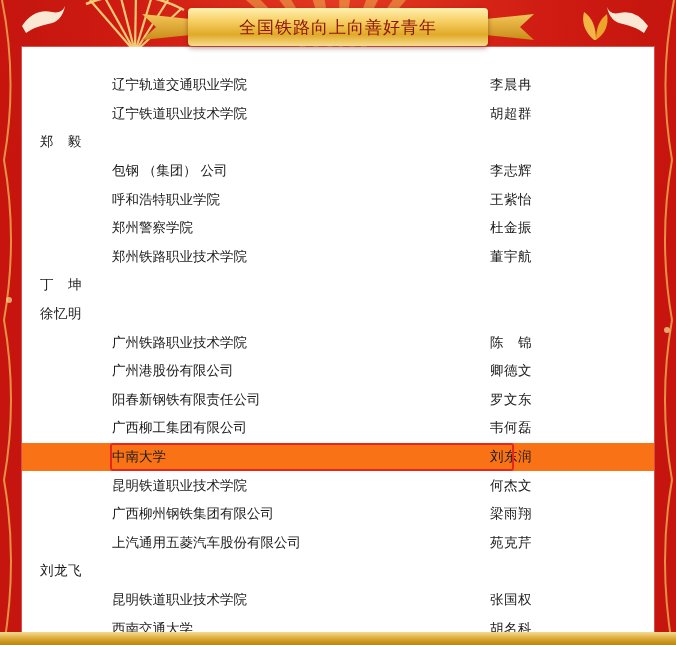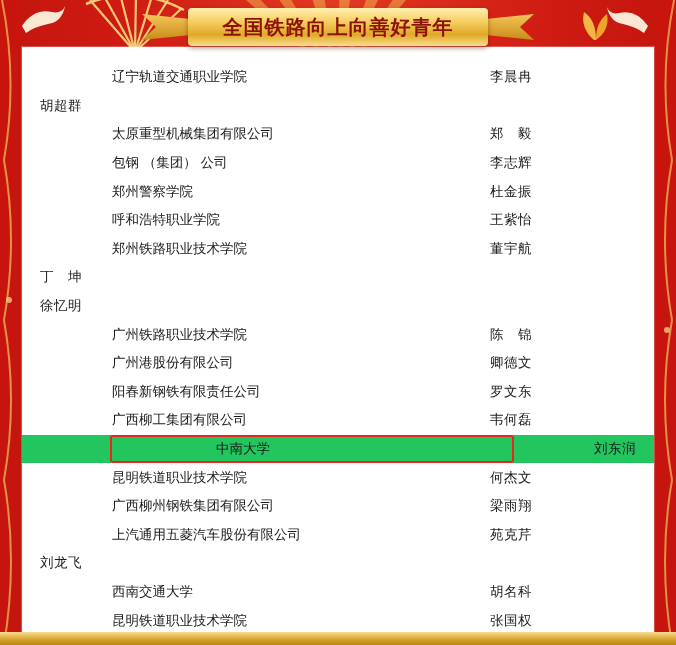--- a/index.html
+++ b/index.html
@@ -56,22 +56,22 @@
     height: 38px;
     border-radius: 4px;
     background: linear-gradient(180deg, #fff0b0 0%, #f6cf63 35%, #e0a928 70%, #f7dd8c 100%);
     box-shadow: 0 2px 5px rgba(90, 10, 5, .45);
     display: flex;
     align-items: center;
     justify-content: center;
     z-index: 6;
   }
   .banner-text {
-    font-size: 20px;
-    font-weight: bold;
+    font-size: 17px;
+    font-weight: normal;
     color: #8d1208;
     letter-spacing: 1px;
     white-space: nowrap;
   }
   .banner-wing {
     position: absolute;
     top: 14px;
     width: 58px;
     height: 26px;
     background: linear-gradient(180deg, #f3c659, #c98c17);
@@ -95,20 +95,21 @@
     top: 47px;
     width: 632px;
     height: 585px;
     background: #ffffff;
     box-shadow: 0 0 0 1px rgba(255,255,255,.25);
     overflow: hidden;
   }
 
   .list {
     padding: 16px 0 0 0;
+    margin-top: 8px;
   }
 
   .row {
     position: relative;
     display: flex;
     align-items: center;
     height: 28.6px;
     padding: 0 0 0 0;
     font-size: 13.5px;
     color: #1a1a1a;
@@ -121,22 +122,21 @@
     overflow: hidden;
   }
   .row .person {
     flex: 0 0 auto;
     width: 78px;
     text-align: center;
     letter-spacing: 0.5px;
   }
 
   .row.highlight {
-    background: #22c55e;
-    justify-content: flex-end;
+    background: #f97316;
   }
   .row.highlight .hl-box {
     position: absolute;
     left: 88px;
     right: 140px;
     top: 0px;
     bottom: 0px;
     border: 2px solid #e8261b;
     border-radius: 3px;
     pointer-events: none;
@@ -215,37 +215,37 @@
     <span class="banner-text">全国铁路向上向善好青年</span>
   </div>
 
   <div class="sheet">
     <div class="list" id="awardee-list">
         <div class="row">
           <span class="org">辽宁轨道交通职业学院</span>
           <span class="person">李晨冉</span>
         </div>
         <div class="row">
+          <span class="org">辽宁铁道职业技术学院</span>
           <span class="person">胡超群</span>
         </div>
         <div class="row">
-          <span class="org">太原重型机械集团有限公司</span>
           <span class="person">郑　毅</span>
         </div>
         <div class="row">
           <span class="org">包钢 （集团） 公司</span>
           <span class="person">李志辉</span>
         </div>
         <div class="row">
+          <span class="org">呼和浩特职业学院</span>
+          <span class="person">王紫怡</span>
+        </div>
+        <div class="row">
           <span class="org">郑州警察学院</span>
           <span class="person">杜金振</span>
-        </div>
-        <div class="row">
-          <span class="org">呼和浩特职业学院</span>
-          <span class="person">王紫怡</span>
         </div>
         <div class="row">
           <span class="org">郑州铁路职业技术学院</span>
           <span class="person">董宇航</span>
         </div>
         <div class="row">
           <span class="person">丁　坤</span>
         </div>
         <div class="row">
           <span class="person">徐忆明</span>
@@ -280,24 +280,24 @@
           <span class="person">梁雨翔</span>
         </div>
         <div class="row">
           <span class="org">上汽通用五菱汽车股份有限公司</span>
           <span class="person">苑克芹</span>
         </div>
         <div class="row">
           <span class="person">刘龙飞</span>
         </div>
         <div class="row">
+          <span class="org">昆明铁道职业技术学院</span>
+          <span class="person">张国权</span>
+        </div>
+        <div class="row">
           <span class="org">西南交通大学</span>
           <span class="person">胡名科</span>
         </div>
-        <div class="row">
-          <span class="org">昆明铁道职业技术学院</span>
-          <span class="person">张国权</span>
-        </div>
       </div>
   </div>
 
   <div class="bottom-bar"></div>
 </div>
 
 </body></html>

